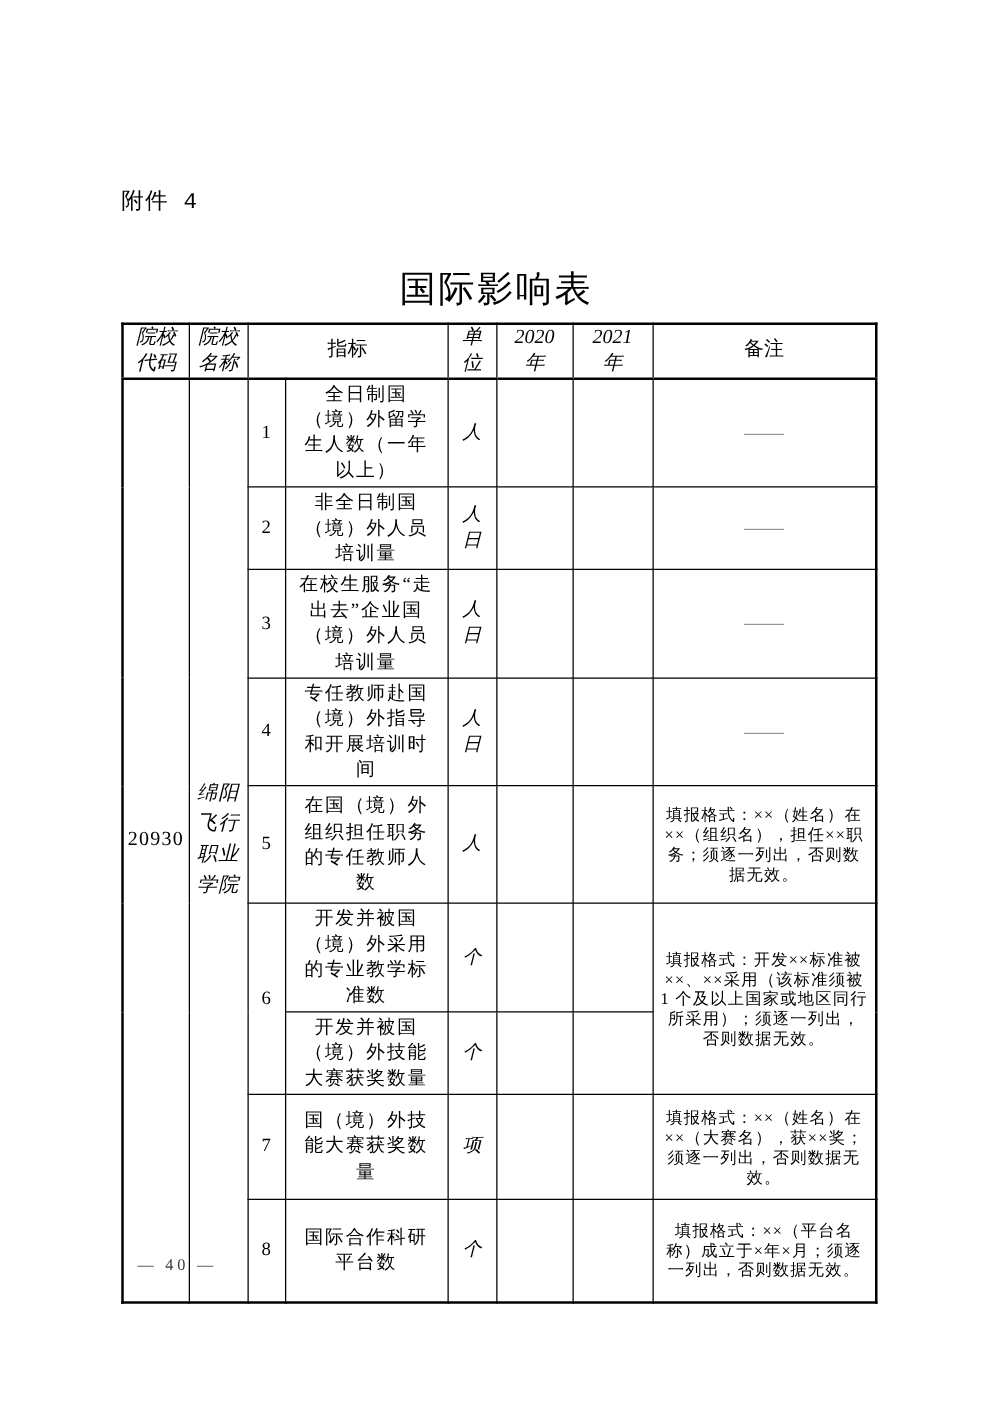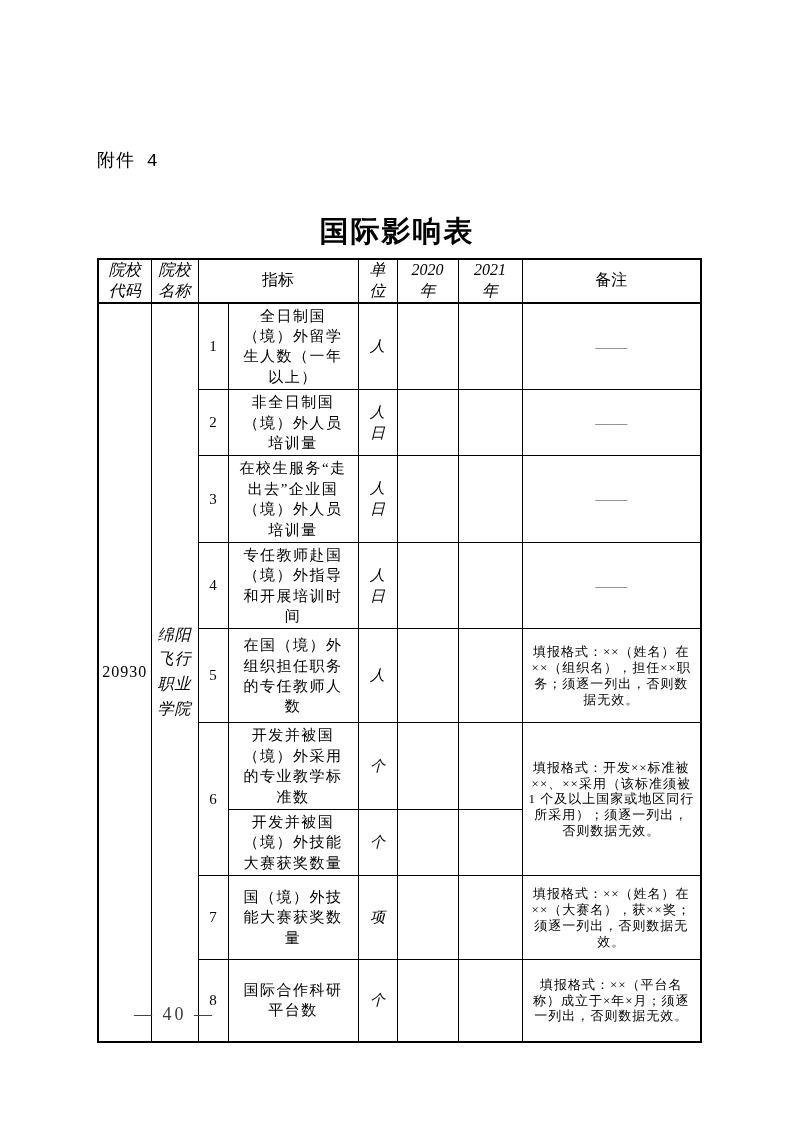--- a/index.html
+++ b/index.html
@@ -15,21 +15,21 @@
     left: 97px; top: 148px;
     font-size: 18px;
     font-family: Liberation Mono, monospace;
     letter-spacing: 1px;
   }
   .doc-title {
     position: absolute;
     left: 0; top: 212px; width: 794px;
     text-align: center;
     font-size: 29px;
-    font-weight: bold;
+    font-weight: normal;
     letter-spacing: 2px;
   }
   table.influence-table {
     position: absolute;
     left: 97px; top: 258px;
     width: 603px;
     border-collapse: collapse;
     table-layout: fixed;
     border: 2px solid #000;
   }
@@ -65,22 +65,22 @@
     padding: 3px 5px;
   }
   .cell-remark.dash {
     text-align: center;
     color: #848484;
     letter-spacing: 0;
     font-size: 16px;
   }
   .page-number {
     position: absolute;
-    left: 134px; top: 1004px;
-    font-size: 18px;
+    left: 110px; top: 1004px;
+    font-size: 13px;
     letter-spacing: 3px;
     color: #3a3a3a;
   }
 </style>
 </head>
 <body>
 
 <div class="attachment-label">附件 4</div>
 
 <div class="doc-title">国际影响表</div>

